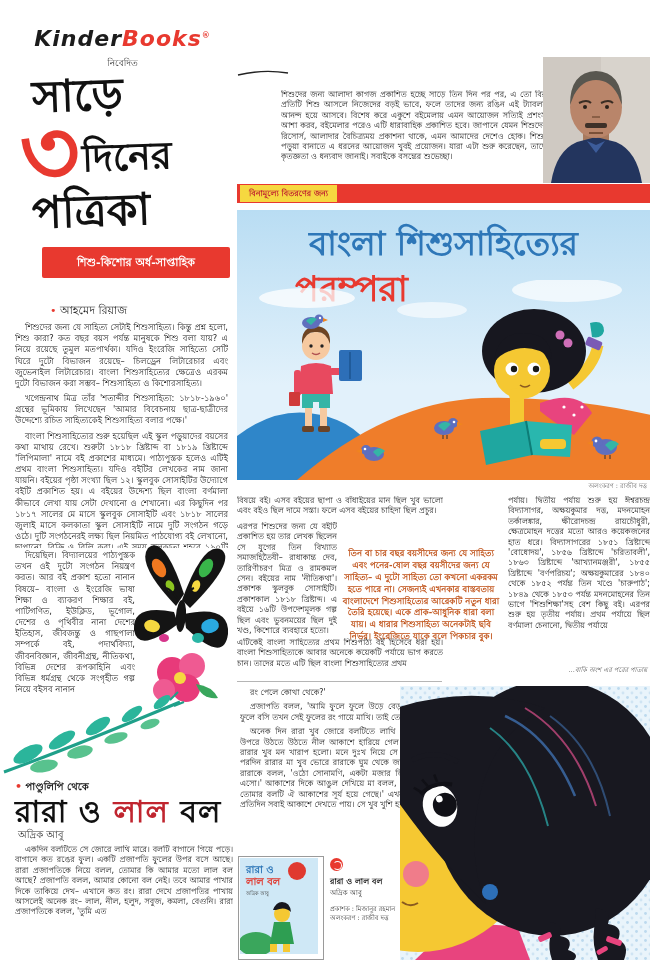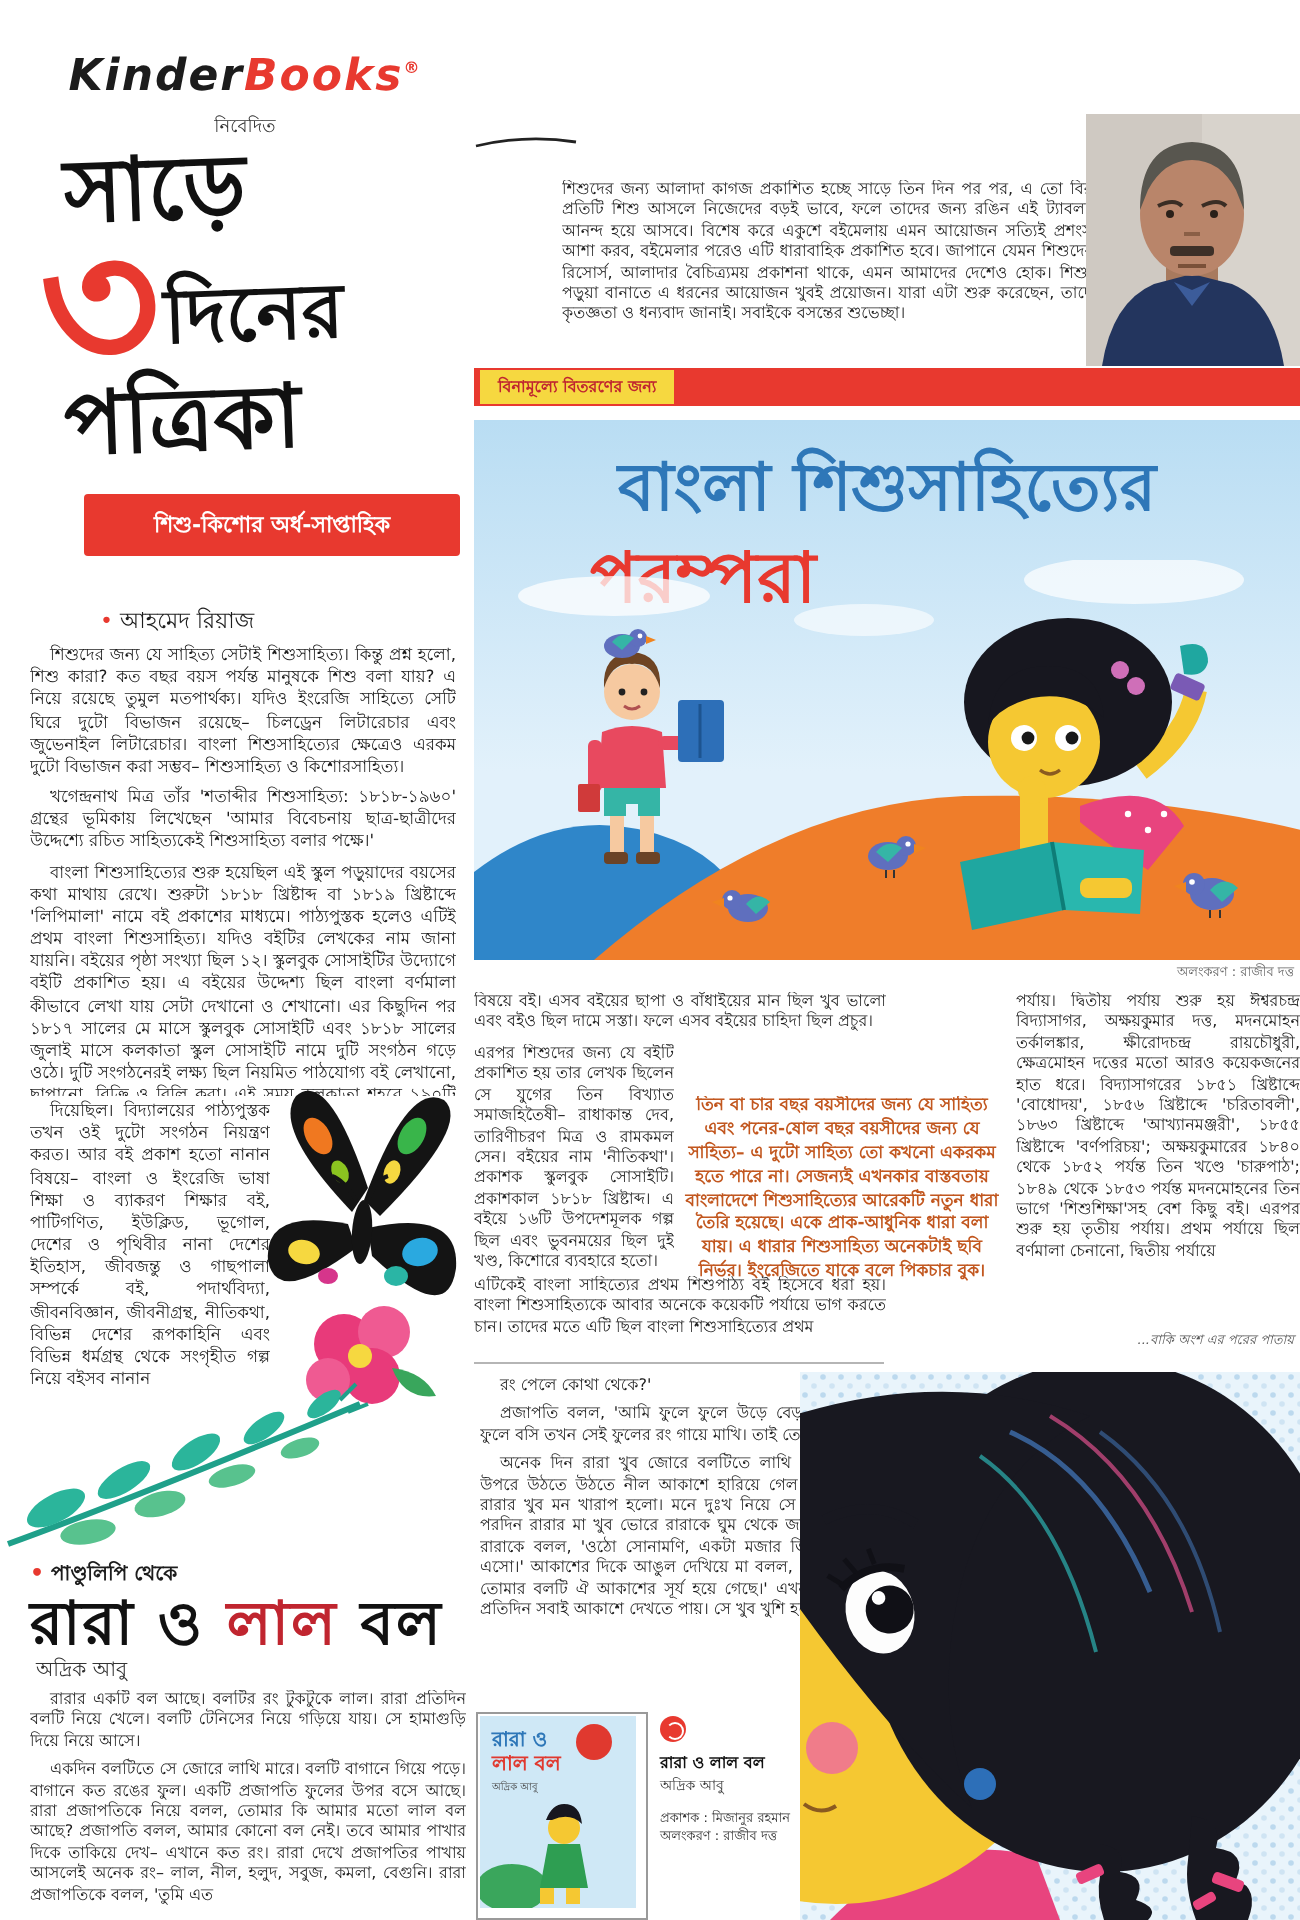--- a/index.html
+++ b/index.html
@@ -296,21 +296,20 @@
   </div>
 
   <div id="story-title">
     <span>রারা ও</span>
     <span class="red">লাল</span>
     <span>বল</span>
   </div>
   <div id="story-byline">অদ্রিক আবু</div>
 
   <div id="story-col1" class="story-text">
-    <p>রারার একটি বল আছে। বলটির রং টুকটুকে লাল। রারা প্রতিদিন বলটি নিয়ে খেলে। বলটি টেনিসের নিয়ে গড়িয়ে যায়। সে হামাগুড়ি দিয়ে নিয়ে আসে।</p>
     <p>একদিন বলটিতে সে জোরে লাথি মারে। বলটি বাগানে গিয়ে পড়ে। বাগানে কত রঙের ফুল। একটি প্রজাপতি ফুলের উপর বসে আছে। রারা প্রজাপতিকে নিয়ে বলল, তোমার কি আমার মতো লাল বল আছে? প্রজাপতি বলল, আমার কোনো বল নেই। তবে আমার পাখার দিকে তাকিয়ে দেখ– এখানে কত রং। রারা দেখে প্রজাপতির পাখায় আসলেই অনেক রং– লাল, নীল, হলুদ, সবুজ, কমলা, বেগুনি। রারা প্রজাপতিকে বলল, 'তুমি এত</p>
   </div>
   <div id="story-col2" class="story-text">
     <p>রং পেলে কোথা থেকে?'</p>
     <p>প্রজাপতি বলল, 'আমি ফুলে ফুলে উড়ে বেড়াই। যখন যে ফুলে বসি তখন সেই ফুলের রং গায়ে মাখি। তাই তো এত রং।'</p>
     <p>অনেক দিন রারা খুব জোরে বলটিতে লাথি মারল। বলটি উপরে উঠতে উঠতে নীল আকাশে হারিয়ে গেল। বল হারিয়ে রারার খুব মন খারাপ হলো। মনে দুঃখ নিয়ে সে ঘুমুতে গেল। পরদিন রারার মা খুব ভোরে রারাকে ঘুম থেকে জাগিয়ে তুলল। রারাকে বলল, 'ওঠো সোনামণি, একটা মজার জিনিস দেখবে এসো।' আকাশের দিকে আঙুল দেখিয়ে মা বলল, 'দেখেছ রারা, তোমার বলটি ঐ আকাশের সূর্য হয়ে গেছে।' এখন তার বলটি প্রতিদিন সবাই আকাশে দেখতে পায়। সে খুব খুশি হলো।</p>
   </div>
 
   <div id="book-box">
     <svg width="78" height="96" viewBox="0 0 78 96">

